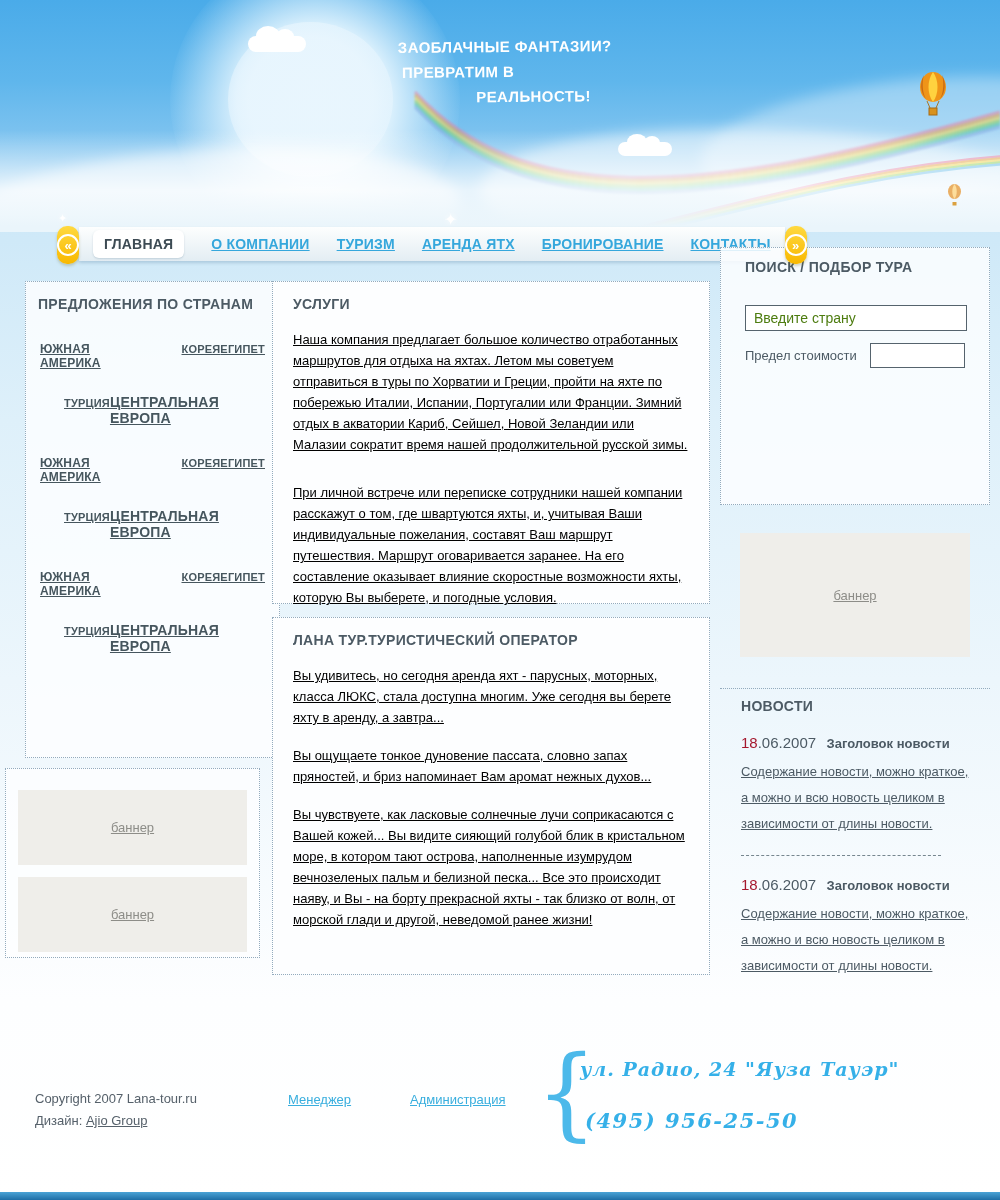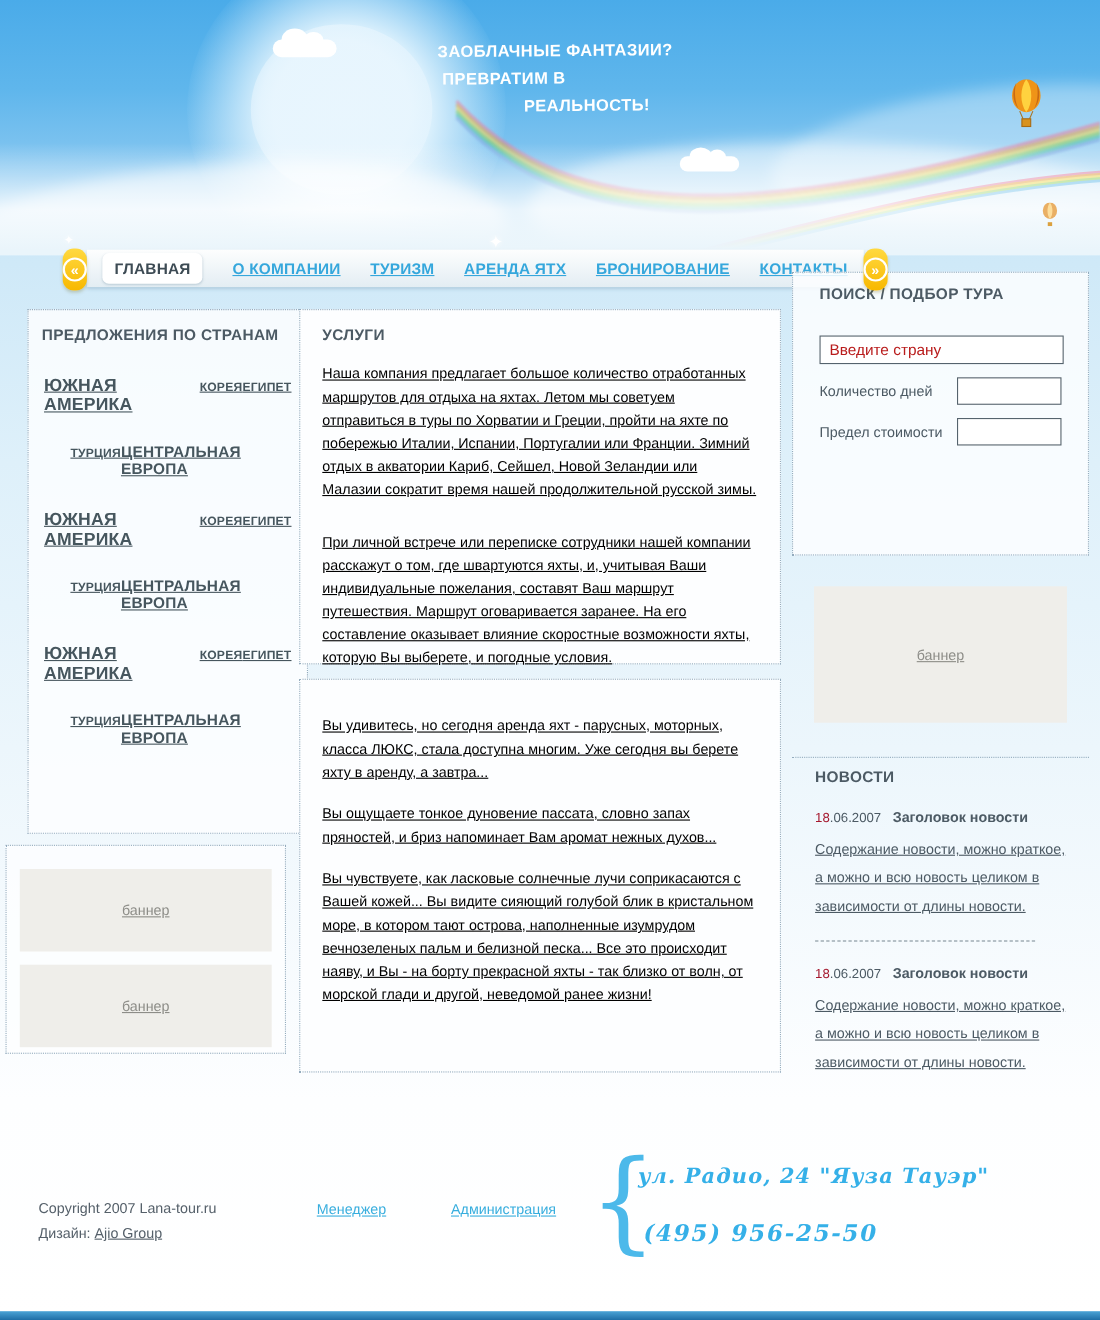--- a/index.html
+++ b/index.html
@@ -73,50 +73,50 @@
   .dotted-box { position:absolute; border:1px dotted #93abbd; background:rgba(253,254,255,.85); }
   .box-title { font-size:14px; font-weight:bold; color:#4c5a64; letter-spacing:.3px; }
 
   
   .lbox1 { left:5px; top:281px; width:255px; height:477px; padding:14px 12px;margin-left:20px; }
   .cgroup { margin-top:30px; }
   .cgroup:first-of-type { margin-top:34px; }
   .cg-row1 { display:flex; justify-content:space-between; align-items:baseline; padding:0 2px; }
   .cg-row2 { display:flex; justify-content:space-between; align-items:baseline; margin-top:24px; padding:0 2px 0 26px; }
   .clink { color:#46565e; font-weight:bold; text-decoration:underline; letter-spacing:.2px; }
-  .lnk-xl { font-size:16px; } .lnk-lg { font-size:14px; } .lnk-md { font-size:11px; } .lnk-sm { font-size:11px;padding-left:40px; }
+  .lnk-xl { font-size:12px; } .lnk-lg { font-size:14px; } .lnk-md { font-size:11px; } .lnk-sm { font-size:11px;padding-left:40px; }
 
   .lbox2 { left:5px; top:768px; width:255px; height:190px; padding:21px 12px 8px; }
   .banner { background:#efeeea; display:flex; align-items:center; justify-content:center; }
   .banner span { color:#8d8d88; font-size:13px; text-decoration:underline; }
   .lbox2 .banner { height:75px; }
   .lbox2 .banner + .banner { margin-top:12px; }
 
   
   .mbox1 { left:272px; top:281px; width:438px; height:323px; padding:14px 20px; background:#fdfeff; }
   .mbox2 { left:272px; top:617px; width:438px; height:358px; padding:14px 20px; background:#fdfeff; }
   .para { font-size:13px; color:#000000; line-height:21px; margin-top:17px;text-decoration:underline; }
   .para.gap { margin-top:27px; }
 
   
   .rbox1 { left:720px; top:247px; width:270px; height:258px; padding:11px 24px; }
   .field-full { margin-top:30px; }
   .field-full input { width:222px; height:26px; border:1px solid #55636d; background:#fff;
-    font-size:14px; color:#b91c1c; padding:2px 8px; font-family:"Liberation Sans",sans-serif; }
+    font-size:14px; color:#4d7c0f; padding:2px 8px; font-family:"Liberation Sans",sans-serif; }
   .field-row { display:flex; justify-content:space-between; align-items:center; margin-top:12px; }
   .field-row label { font-size:13px; color:#4c5a64; }
   .field-row input { width:95px; height:25px; border:1px solid #55636d; background:#fff;
     font-size:13px; color:#55636d; padding:2px 6px; font-family:"Liberation Sans",sans-serif; }
 
   .rbanner { position:absolute; left:740px; top:533px; width:230px; height:124px; }
   .rdotline { position:absolute; left:720px; top:688px; width:270px; border-top:1px dotted #93abbd; }
 
   .news { position:absolute; left:741px; top:698px; width:232px; }
   .news-item { margin-top:20px; }
-  .news-date { font-size:12px; color:#4c5a64; }
+  .news-date { font-size:15px; color:#4c5a64; }
   .news-date .dd { color:#a5182e; }
   .news-title { font-size:13px; font-weight:bold; color:#4c5a64; margin-left:6px; }
   .news-text { display:inline-block; margin-top:7px; font-size:13px; color:#4c5a64;
     line-height:26px; text-decoration:underline; }
   .news-sep { border-top:1px dashed #76868f; margin:18px 0 2px; width:200px; }
 
   
   .f-copy { position:absolute; left:35px; top:1088px; font-size:13px; color:#55606a; line-height:22px; }
   .f-copy a { color:#55606a; text-decoration:underline; }
   .f-link { position:absolute; top:1092px; font-size:13px; color:#38aede; text-decoration:underline;text-align:center; }
@@ -255,33 +255,30 @@
   </div>
 </div>
 
 <div class="dotted-box mbox1">
   <div class="box-title">УСЛУГИ</div>
   <p class="para">Наша компания предлагает большое количество отработанных маршрутов для отдыха на яхтах. Летом мы советуем отправиться в туры по Хорватии и Греции, пройти на яхте по побережью Италии, Испании, Португалии или Франции. Зимний отдых в акватории Кариб, Сейшел, Новой Зеландии или Малазии сократит время нашей продолжительной русской зимы.</p>
   <p class="para gap">При личной встрече или переписке сотрудники нашей компании расскажут о том, где швартуются яхты, и, учитывая Ваши индивидуальные пожелания, составят Ваш маршрут путешествия. Маршрут оговаривается заранее. На его составление оказывает влияние скоростные возможности яхты, которую Вы выберете, и погодные условия.</p>
 </div>
 
 <div class="dotted-box mbox2">
+  <div class="box-title">ЛАНА ТУР.ТУРИСТИЧЕСКИЙ ОПЕРАТОР</div>
   <p class="para">Вы удивитесь, но сегодня аренда яхт - парусных, моторных, класса ЛЮКС, стала доступна многим. Уже сегодня вы берете яхту в аренду, а завтра...</p>
   <p class="para">Вы ощущаете тонкое дуновение пассата, словно запах пряностей, и бриз напоминает Вам аромат нежных духов...</p>
   <p class="para">Вы чувствуете, как ласковые солнечные лучи соприкасаются с Вашей кожей... Вы видите сияющий голубой блик в кристальном море, в котором тают острова, наполненные изумрудом вечнозеленых пальм и белизной песка... Все это происходит наяву, и Вы - на борту прекрасной яхты - так близко от волн, от морской глади и другой, неведомой ранее жизни!</p>
 </div>
 
 <div class="dotted-box rbox1">
   <div class="box-title">ПОИСК / ПОДБОР ТУРА</div>
   <div class="field-full">
     <input type="text" value="Введите страну" style="">
-  </div>
-  <div class="field-row">
-    <label>Количество дней</label>
-    <input type="text" style="">
   </div>
   <div class="field-row">
     <label>Предел стоимости</label>
     <input type="text" style="">
   </div>
 </div>
 
 <div class="banner rbanner">
   <span>баннер</span>
 </div>

